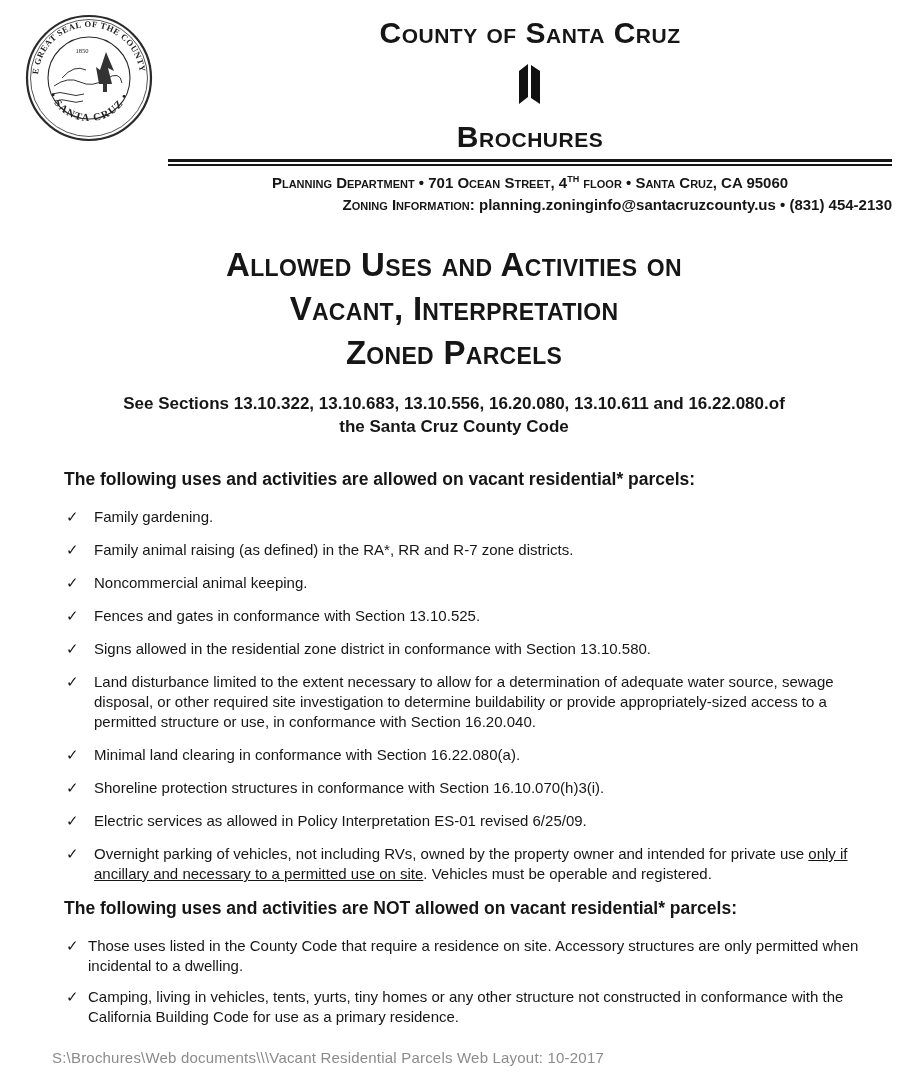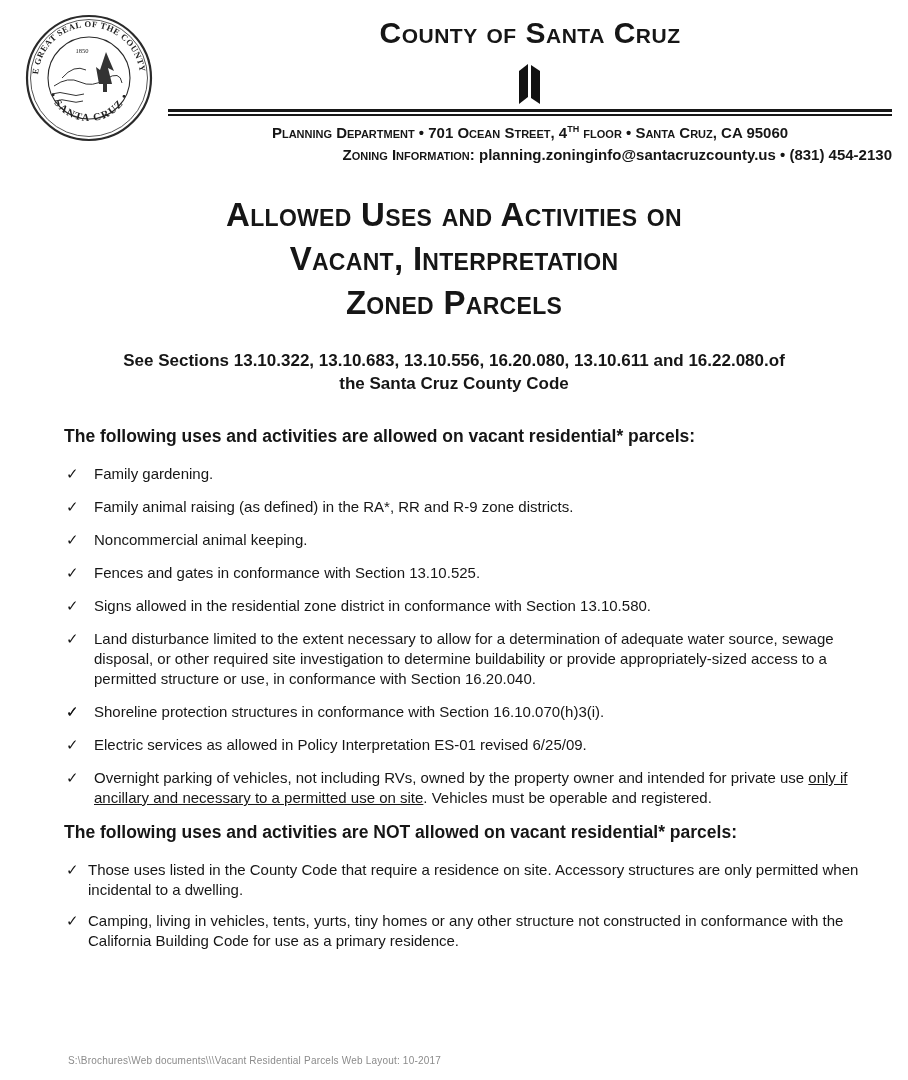--- a/index.html
+++ b/index.html
@@ -54,21 +54,21 @@
   .doc-title {
     margin-top:28px;
     text-align:center;
     font-variant:small-caps;
     font-weight:bold;
     font-size:33px;
     line-height:44px;
     letter-spacing:.3px;
   }
   .doc-subtitle {
-    margin:24px auto 0;
+    margin:17px auto 0;
     max-width:690px;
     text-align:center;
     font-weight:bold;
     font-size:17px;
     line-height:23px;
   }
 
   
   .section { margin:30px 28px 0 64px; }
   .section.second { margin-top:12px; }
@@ -91,22 +91,22 @@
   .section.second ul.items li { padding-left:24px; margin-bottom:11px; }
   .chk {
     position:absolute; left:2px; top:0;
     font-size:15px;
   }
   .u { text-decoration:underline; }
 
   
   .footer {
     position:absolute;
-    left:68px; bottom:14px;
-    font-size:10px;
+    left:52px; bottom:14px;
+    font-size:15px;
     color:#8b8b8b;
     letter-spacing:.2px;
   }
 
   .seal-svg text { fill:#222; font-family:"Liberation Serif", serif; }
 </style>
 </head>
 <body>
 
 <div class="page">
@@ -143,20 +143,21 @@
       </svg>
     </div>
 
     <div class="header-main">
       <div class="masthead">
         <span class="mast-text">County of Santa Cruz</span>
         <svg class="brochure-icon-svg" width="24" height="40" viewBox="0 0 24 40">
           <polygon points="1,7 10,0 10,33 1,40" fill="#111"></polygon>
           <polygon points="13,1 22,7 22,40 13,34" fill="#111"></polygon>
         </svg>
+        <span class="mast-text">Brochures</span>
       </div>
 
       <div class="rule">
         <div class="r1"></div>
           <div class="rg"></div>
           <div class="r2"></div>
       </div>
 
       <div class="addr">
         <span class="sc">Planning Department  •  701 Ocean Street, 4</span><sup class="sc">th</sup><span class="sc"> floor  •  Santa Cruz, CA  95060</span>
@@ -178,40 +179,41 @@
 
   <div class="section">
     <p class="section-heading">The following uses and activities are allowed on vacant residential* parcels:</p>
     <ul class="items">
       <li>
         <span class="chk">✓</span>
         <span>Family gardening.</span>
       </li>
       <li>
         <span class="chk">✓</span>
-        <span>Family animal raising (as defined) in the RA*, RR and R-9 zone districts.</span>
+        <span>Family animal raising (as defined) in the RA*, RR and R-7 zone districts.</span>
       </li>
       <li>
         <span class="chk">✓</span>
         <span>Noncommercial animal keeping.</span>
       </li>
       <li>
         <span class="chk">✓</span>
         <span>Fences and gates in conformance with Section 13.10.525.</span>
       </li>
       <li>
         <span class="chk">✓</span>
         <span>Signs allowed in the residential zone district in conformance with Section 13.10.580.</span>
       </li>
       <li>
         <span class="chk">✓</span>
         <span>Land disturbance limited to the extent necessary to allow for a determination of adequate water source, sewage disposal, or other required site investigation to determine buildability or provide appropriately-sized access to a permitted structure or use, in conformance with Section 16.20.040.</span>
       </li>
       <li>
         <span class="chk">✓</span>
+        <span>Minimal land clearing in conformance with Section 16.22.080(a).</span>
       </li>
       <li>
         <span class="chk">✓</span>
         <span>Shoreline protection structures in conformance with Section 16.10.070(h)3(i).</span>
       </li>
       <li>
         <span class="chk">✓</span>
         <span>Electric services as allowed in Policy Interpretation ES-01 revised 6/25/09.</span>
       </li>
       <li>

